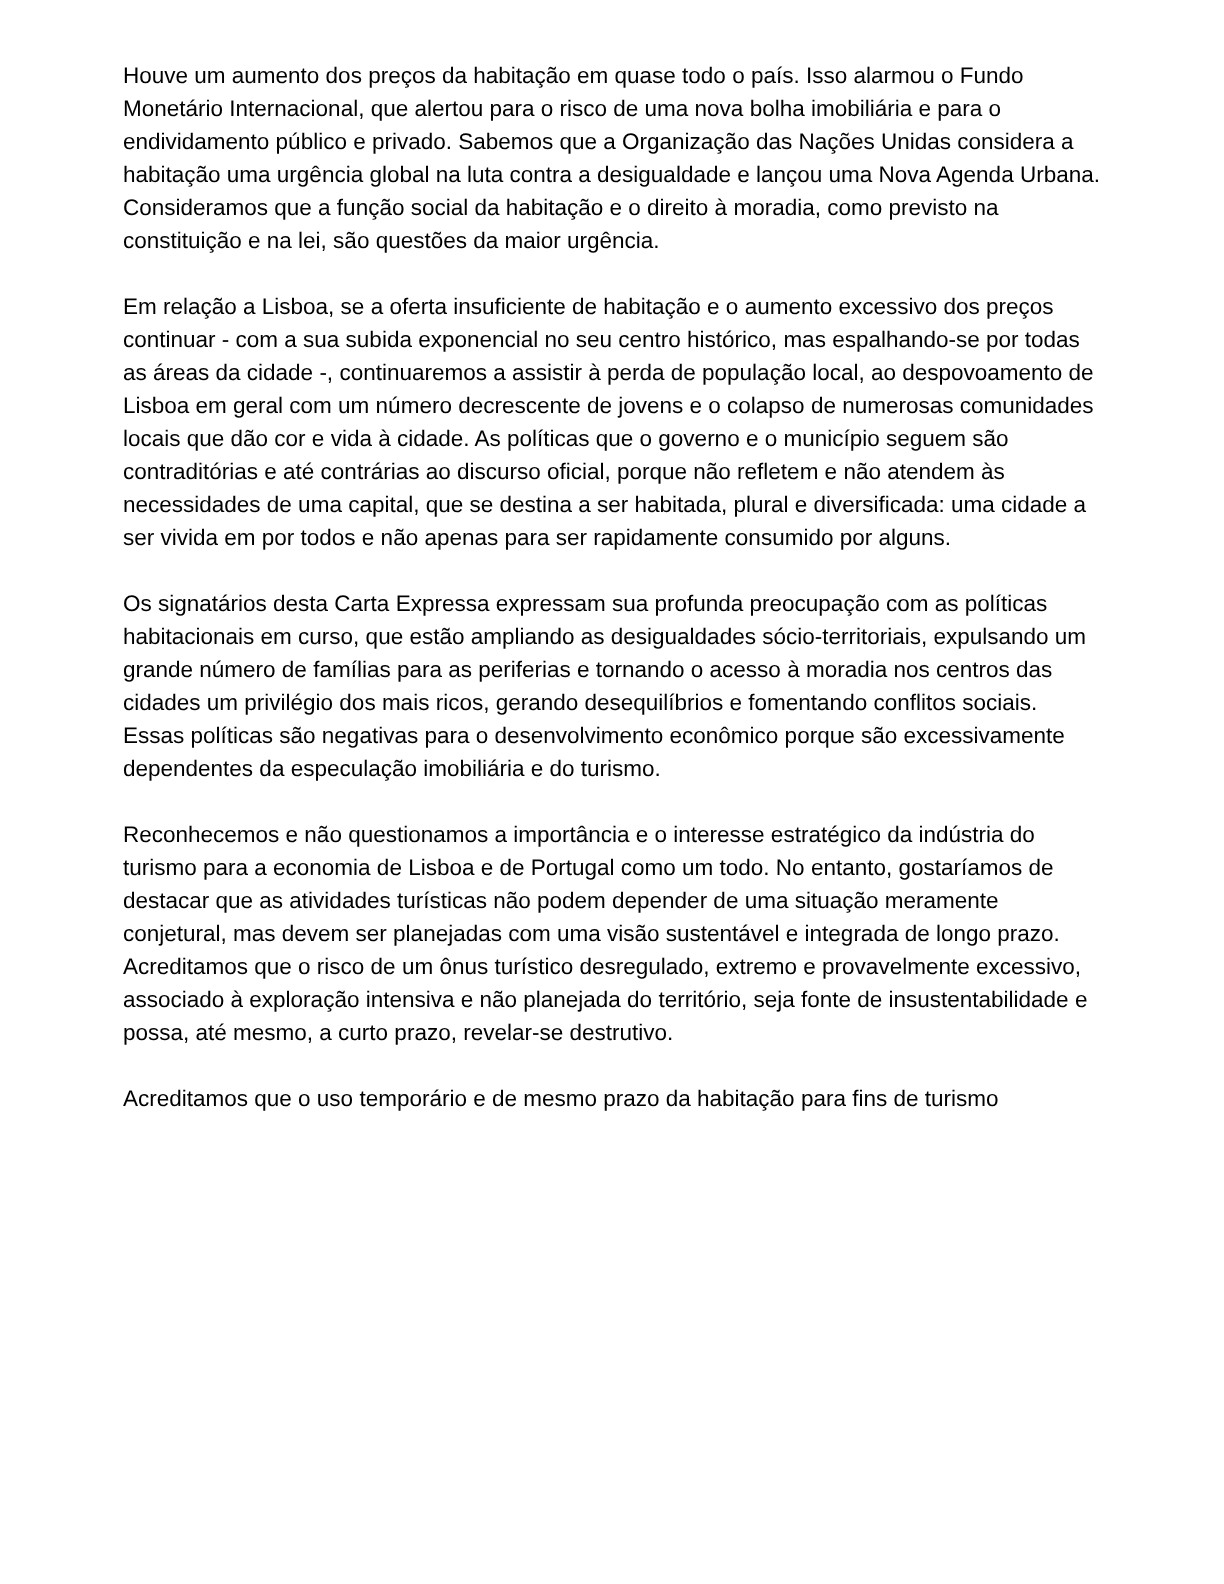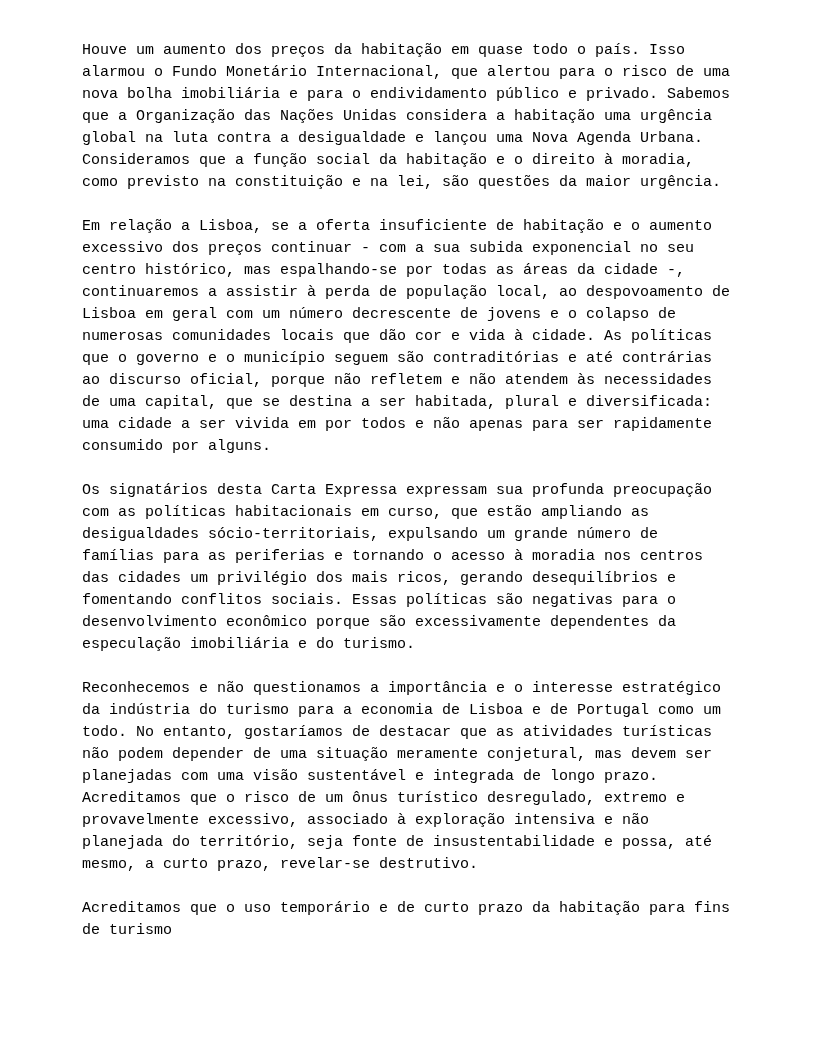--- a/index.html
+++ b/index.html
@@ -18,25 +18,24 @@
     font-family: "Liberation Sans", "DejaVu Sans", sans-serif;
     font-size: 15px;
     line-height: 22px;
     color: #000000;
     text-align: left;
   }
   .page p {
     margin: 0 0 22px 0;
     padding: 0;
     word-spacing: normal;
-    font-family: Liberation Mono, monospace;
   }
 </style>
 </head>
 <body>
 
 <div class="page">
   <p>Houve um aumento dos preços da habitação em quase todo o país. Isso alarmou o Fundo Monetário Internacional, que alertou para o risco de uma nova bolha imobiliária e para o endividamento público e privado. Sabemos que a Organização das Nações Unidas considera a habitação uma urgência global na luta contra a desigualdade e lançou uma Nova Agenda Urbana. Consideramos que a função social da habitação e o direito à moradia, como previsto na constituição e na lei, são questões da maior urgência.</p>
   <p>Em relação a Lisboa, se a oferta insuficiente de habitação e o aumento excessivo dos preços continuar - com a sua subida exponencial no seu centro histórico, mas espalhando-se por todas as áreas da cidade -, continuaremos a assistir à perda de população local, ao despovoamento de Lisboa em geral com um número decrescente de jovens e o colapso de numerosas comunidades locais que dão cor e vida à cidade. As políticas que o governo e o município seguem são contraditórias e até contrárias ao discurso oficial, porque não refletem e não atendem às necessidades de uma capital, que se destina a ser habitada, plural e diversificada: uma cidade a ser vivida em por todos e não apenas para ser rapidamente consumido por alguns.</p>
   <p>Os signatários desta Carta Expressa expressam sua profunda preocupação com as políticas habitacionais em curso, que estão ampliando as desigualdades sócio-territoriais, expulsando um grande número de famílias para as periferias e tornando o acesso à moradia nos centros das cidades um privilégio dos mais ricos, gerando desequilíbrios e fomentando conflitos sociais. Essas políticas são negativas para o desenvolvimento econômico porque são excessivamente dependentes da especulação imobiliária e do turismo.</p>
   <p>Reconhecemos e não questionamos a importância e o interesse estratégico da indústria do turismo para a economia de Lisboa e de Portugal como um todo. No entanto, gostaríamos de destacar que as atividades turísticas não podem depender de uma situação meramente conjetural, mas devem ser planejadas com uma visão sustentável e integrada de longo prazo. Acreditamos que o risco de um ônus turístico desregulado, extremo e provavelmente excessivo, associado à exploração intensiva e não planejada do território, seja fonte de insustentabilidade e possa, até mesmo, a curto prazo, revelar-se destrutivo.</p>
-  <p>Acreditamos que o uso temporário e de curto prazo da habitação para fins de turismo</p>
+  <p>Acreditamos que o uso temporário e de mesmo prazo da habitação para fins de turismo</p>
 </div>
 
 </body></html>

